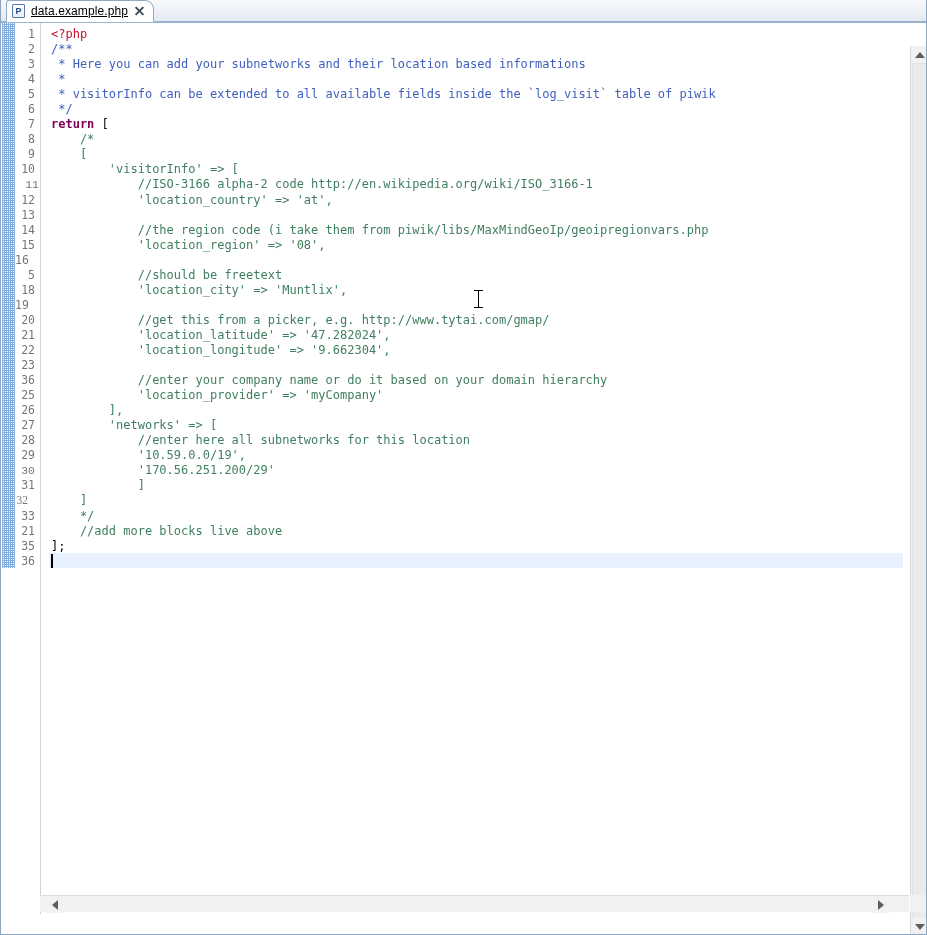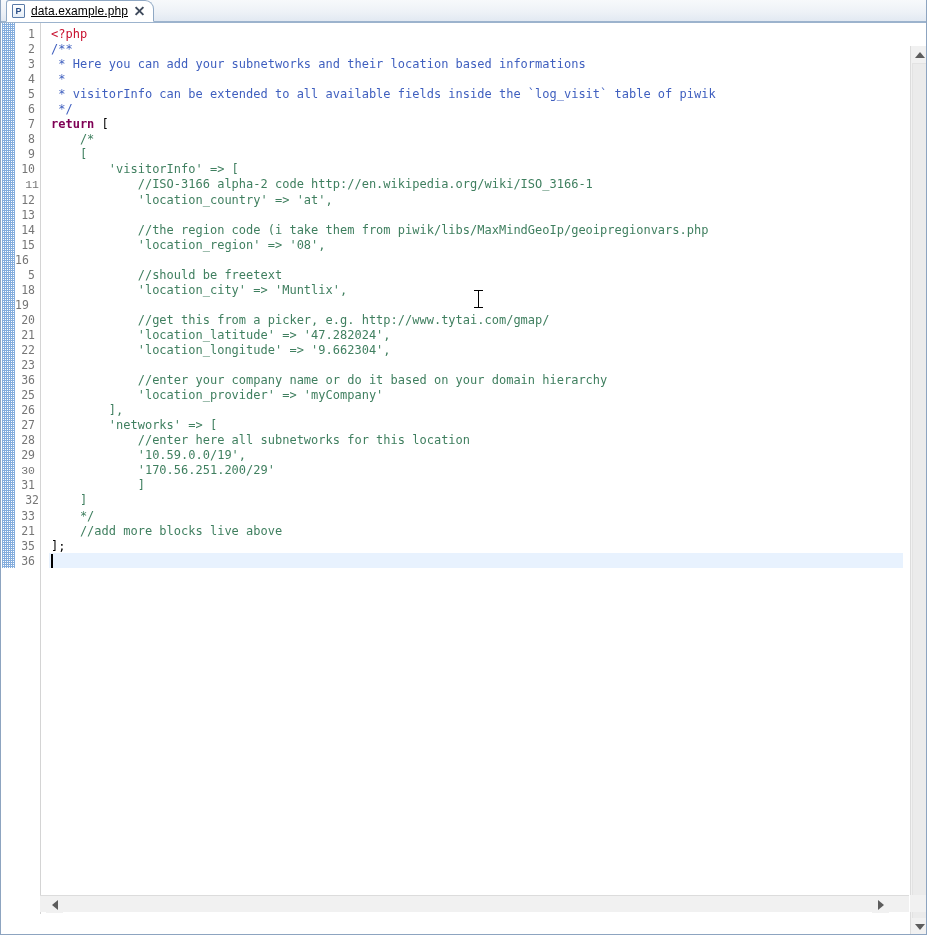--- a/index.html
+++ b/index.html
@@ -304,21 +304,21 @@
         <div style="height:15.05px;padding-right:4px;">22</div>
         <div style="height:15.05px;padding-right:4px;">23</div>
         <div style="height:15.05px;padding-right:4px;">36</div>
         <div style="height:15.05px;padding-right:4px;">25</div>
         <div style="height:15.05px;padding-right:4px;">26</div>
         <div style="height:15.05px;padding-right:4px;">27</div>
         <div style="height:15.05px;padding-right:4px;">28</div>
         <div style="height:15.05px;padding-right:4px;">29</div>
         <div style="height:15.05px;padding-right:4px;font-family:Liberation Mono, monospace;">30</div>
         <div style="height:15.05px;padding-right:4px;">31</div>
-        <div style="height:15.05px;padding-right:0;">32</div>
+        <div style="height:15.05px;padding-right:11px;font-family:Liberation Serif, serif;">32</div>
         <div style="height:15.05px;padding-right:4px;">33</div>
         <div style="height:15.05px;padding-right:4px;">21</div>
         <div style="height:15.05px;padding-right:4px;">35</div>
         <div style="height:15.05px;padding-right:4px;">36</div>
       </div>
     <div id="gutter-sep"></div>
 
     <div id="code-area">
       <div id="current-line-hl" style="top: 529.75px; background: rgb(232, 242, 254);"></div>
       <div id="caret" style="top: 530.75px; left: 2px;"></div>

